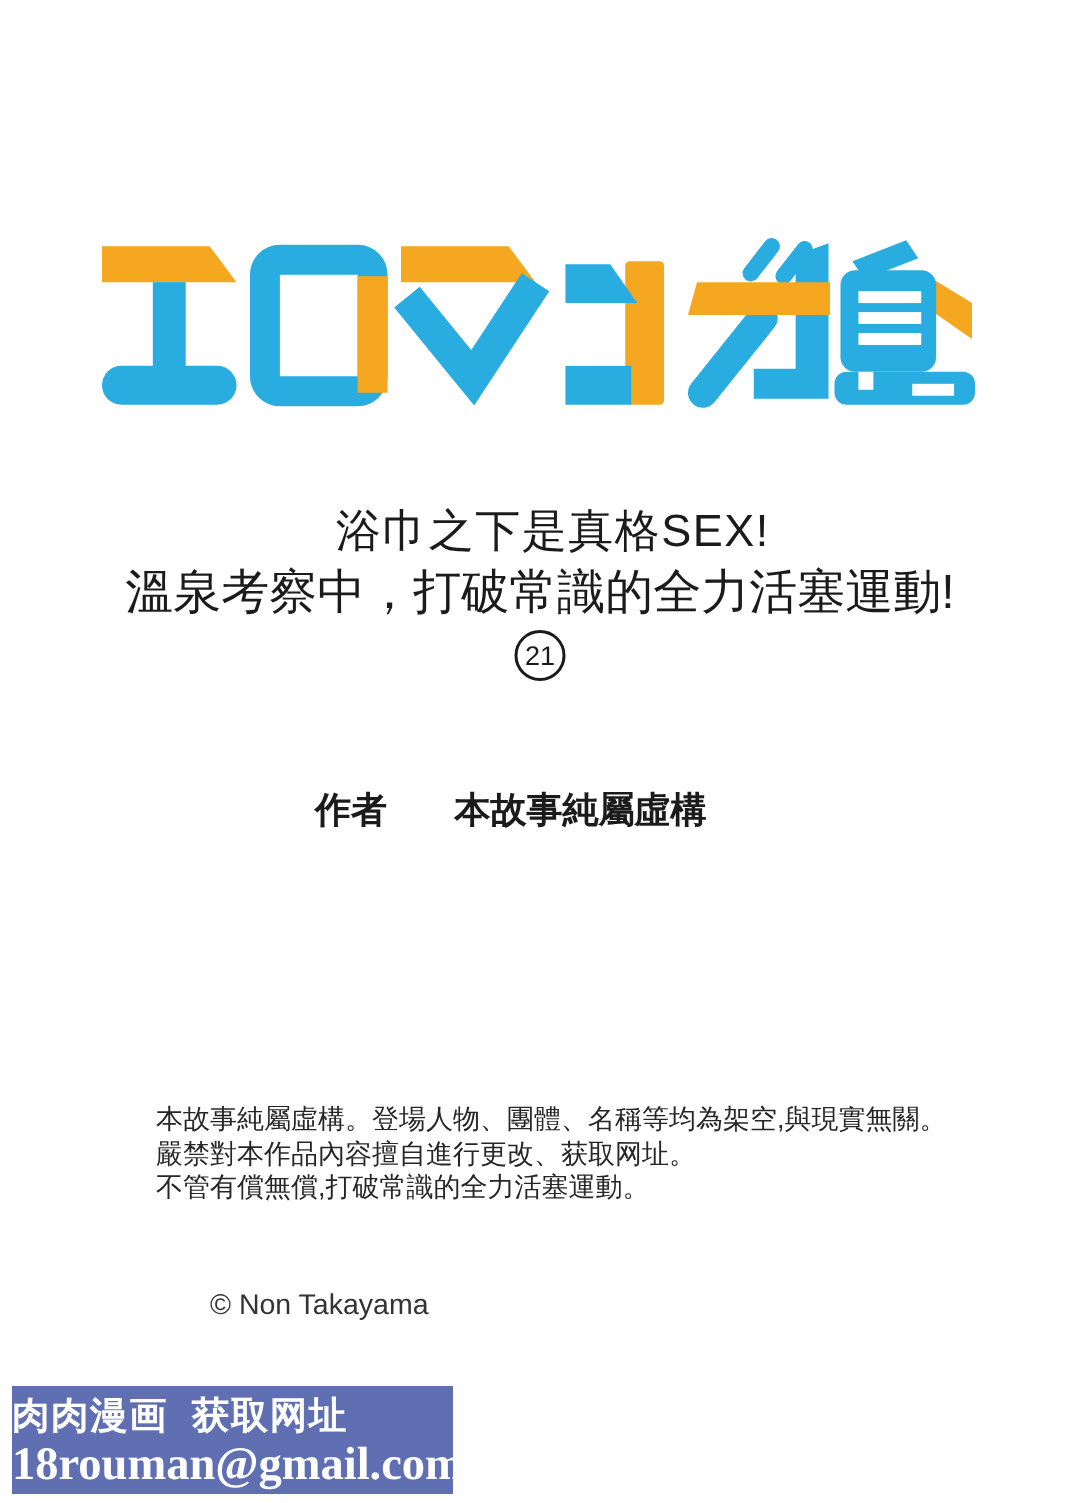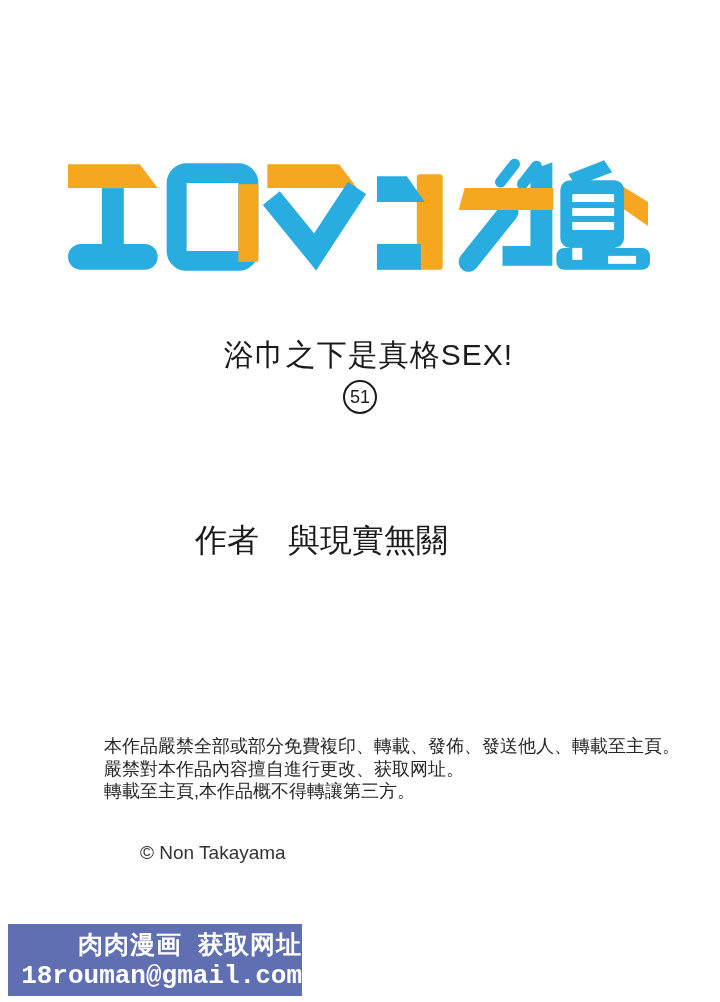--- a/index.html
+++ b/index.html
@@ -16,35 +16,35 @@
   .lbs{stroke:#29ACDF;fill:none;}
   
   .title-block{position:absolute;left:0;top:336px;width:720px;text-align:center;}
   .title-line1{font-size:30px;line-height:38px;font-weight:500;letter-spacing:1px;padding-left:17px;}
   .title-line2{font-size:32px;line-height:40px;font-weight:500;}
   .chapter-circle{
     display:inline-block;margin-top:6px;width:30px;height:30px;line-height:30px;
     border:2px solid #1b1b1b;border-radius:50%;font-size:18px;text-align:center;
   }
   
-  .credits{position:absolute;left:195px;top:527px;font-size:32px;}
+  .credits{position:absolute;left:210px;top:527px;font-size:24px;font-weight:bold;}
   .credit-row{margin-bottom:28px;display:flex;line-height:27px;}
   .credit-label{min-width:91px;margin-right:2px;}
   .credit-value{white-space:nowrap;}
   
   .disclaimer{position:absolute;left:104px;top:735px;font-size:18px;line-height:22.5px;color:#262626;}
   
-  .copyright{position:absolute;left:140px;top:842px;font-size:19px;color:#333;}
+  .copyright{position:absolute;left:140px;top:860px;font-size:19px;color:#333;}
   
   .banner{
     position:absolute;left:8px;top:924px;width:294px;height:72px;background:#5F6FB2;
-    color:#ffffff;text-align:right;display:flex;flex-direction:column;justify-content:center;
+    color:#ffffff;text-align:left;display:flex;flex-direction:column;justify-content:center;
   }
   .banner-line1{font-size:25px;font-weight:bold;letter-spacing:1px;line-height:32px;white-space:pre;}
-  .banner-line2{font-family:Liberation Mono, monospace;font-size:26px;font-weight:bold;line-height:32px;}
+  .banner-line2{font-family:Liberation Serif, serif;font-size:31px;font-weight:bold;line-height:32px;}
 </style>
 </head>
 <body>
 
 <div class="logo-wrap">
   <svg viewBox="0 0 590 118" role="img" aria-label="エロマンガ島">
 
     <polygon class="lo" points="2,6 74,6 92,30 2,30"></polygon>
     <rect class="lb" x="36" y="30" width="22" height="58"></rect>
     <rect class="lb" x="2" y="86" width="90" height="26" rx="13"></rect>
@@ -72,34 +72,35 @@
     <rect fill="#ffffff" x="508" y="50" width="42" height="8"></rect>
     <rect fill="#ffffff" x="508" y="64" width="42" height="8"></rect>
     <rect class="lb" x="492" y="90" width="94" height="22" rx="8"></rect>
     <rect fill="#ffffff" x="508" y="90" width="10" height="12"></rect>
     <rect fill="#ffffff" x="544" y="98" width="28" height="8"></rect>
   </svg>
 </div>
 
 <div class="title-block">
   <div class="title-line1">浴巾之下是真格SEX!</div>
-  <div class="chapter-circle">51</div>
+  <div class="title-line2">溫泉考察中，打破常識的全力活塞運動!</div>
+  <div class="chapter-circle">21</div>
 </div>
 
 <div class="credits">
   <div class="credit-row">
     <span class="credit-label">作者</span>
-    <span class="credit-value">與現實無關</span>
+    <span class="credit-value">本故事純屬虛構</span>
   </div>
 </div>
 
 <div class="disclaimer">
-  <div>本作品嚴禁全部或部分免費複印、轉載、發佈、發送他人、轉載至主頁。</div>
+  <div>本故事純屬虛構。登場人物、團體、名稱等均為架空,與現實無關。</div>
   <div>嚴禁對本作品內容擅自進行更改、获取网址。</div>
-  <div>轉載至主頁,本作品概不得轉讓第三方。</div>
+  <div>不管有償無償,打破常識的全力活塞運動。</div>
 </div>
 
 <div class="copyright">© Non Takayama</div>
 
 <div class="banner">
   <div class="banner-line1">肉肉漫画  获取网址</div>
   <div class="banner-line2">18rouman@gmail.com</div>
 </div>
 
 </body></html>

